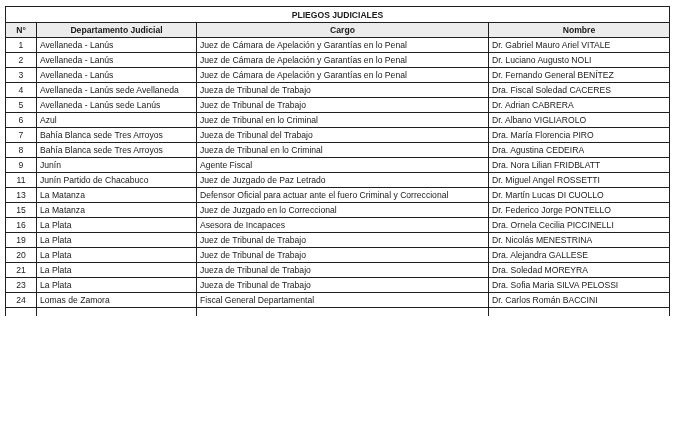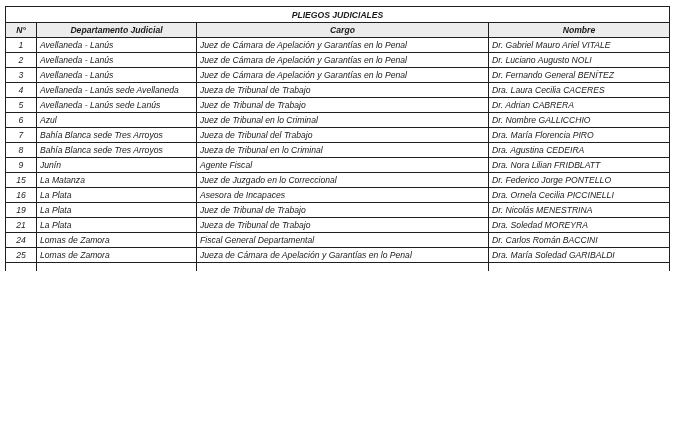--- a/index.html
+++ b/index.html
@@ -1,19 +1,19 @@
 <!DOCTYPE html>
 <html><head>
 <meta charset="utf-8">
 <style>
   html, body { margin: 0; padding: 0; background: #ffffff; }
   body { width: 676px; height: 425px; overflow: hidden; position: relative;
          font-family: "Liberation Sans", sans-serif; color: #1a1a1a; }
   table.pliegos { position: absolute; left: 5px; top: 6px; border-collapse: collapse;
-         table-layout: fixed; width: 664px; font-size: 8.6px; font-style: italic; }
+         table-layout: fixed; width: 664px; font-size: 8.6px; }
   table.pliegos td, table.pliegos th { border: 1px solid #1f1f1f; height: 14px; padding: 0 3px;
          white-space: nowrap; overflow: hidden; line-height: 14px; }
   table.pliegos th { font-weight: bold; }
   tr.title-row th { background: #ffffff; text-align: center; height: 15px; }
   tr.header-row th { background: #ececec; text-align: center; }
   td.num { text-align: center; }
   col.c-num { width: 31px; }
   col.c-dept { width: 160px; }
   col.c-cargo { width: 292px; }
   col.c-nombre { width: 181px; }
@@ -56,87 +56,105 @@
       <tr>
         <td class="num">3</td>
         <td>Avellaneda - Lanús</td>
         <td>Juez de Cámara de Apelación y Garantías en lo Penal</td>
         <td>Dr. Fernando General BENÍTEZ</td>
       </tr>
       <tr>
         <td class="num">4</td>
         <td>Avellaneda - Lanús sede Avellaneda</td>
         <td>Jueza de Tribunal de Trabajo</td>
-        <td>Dra. Laura Cecilia CACERES</td>
+        <td>Dra. Fiscal Soledad CACERES</td>
       </tr>
       <tr>
         <td class="num">5</td>
         <td>Avellaneda - Lanús sede Lanús</td>
         <td>Juez de Tribunal de Trabajo</td>
         <td>Dr. Adrian CABRERA</td>
       </tr>
       <tr>
         <td class="num">6</td>
         <td>Azul</td>
         <td>Juez de Tribunal en lo Criminal</td>
-        <td>Dr. Nombre GALLICCHIO</td>
+        <td>Dr. Albano VIGLIAROLO</td>
       </tr>
       <tr>
         <td class="num">7</td>
         <td>Bahía Blanca sede Tres Arroyos</td>
         <td>Jueza de Tribunal del Trabajo</td>
         <td>Dra. María Florencia PIRO</td>
       </tr>
       <tr>
         <td class="num">8</td>
         <td>Bahía Blanca sede Tres Arroyos</td>
         <td>Jueza de Tribunal en lo Criminal</td>
         <td>Dra. Agustina CEDEIRA</td>
       </tr>
       <tr>
         <td class="num">9</td>
         <td>Junín</td>
         <td>Agente Fiscal</td>
         <td>Dra. Nora Lilian FRIDBLATT</td>
       </tr>
       <tr>
+        <td class="num">11</td>
+        <td>Junín Partido de Chacabuco</td>
+        <td>Juez de Juzgado de Paz Letrado</td>
+        <td>Dr. Miguel Angel ROSSETTI</td>
+      </tr>
+      <tr>
+        <td class="num">13</td>
+        <td>La Matanza</td>
+        <td>Defensor Oficial para actuar ante el fuero Criminal y Correccional</td>
+        <td>Dr. Martín Lucas DI CUOLLO</td>
+      </tr>
+      <tr>
         <td class="num">15</td>
         <td>La Matanza</td>
         <td>Juez de Juzgado en lo Correccional</td>
         <td>Dr. Federico Jorge PONTELLO</td>
       </tr>
       <tr>
         <td class="num">16</td>
         <td>La Plata</td>
         <td>Asesora de Incapaces</td>
         <td>Dra. Ornela Cecilia PICCINELLI</td>
       </tr>
       <tr>
         <td class="num">19</td>
         <td>La Plata</td>
         <td>Juez de Tribunal de Trabajo</td>
         <td>Dr. Nicolás MENESTRINA</td>
       </tr>
       <tr>
+        <td class="num">20</td>
+        <td>La Plata</td>
+        <td>Juez de Tribunal de Trabajo</td>
+        <td>Dra. Alejandra GALLESE</td>
+      </tr>
+      <tr>
         <td class="num">21</td>
         <td>La Plata</td>
         <td>Jueza de Tribunal de Trabajo</td>
         <td>Dra. Soledad MOREYRA</td>
       </tr>
       <tr>
+        <td class="num">23</td>
+        <td>La Plata</td>
+        <td>Jueza de Tribunal de Trabajo</td>
+        <td>Dra. Sofia Maria SILVA PELOSSI</td>
+      </tr>
+      <tr>
         <td class="num">24</td>
         <td>Lomas de Zamora</td>
         <td>Fiscal General Departamental</td>
         <td>Dr. Carlos Román BACCINI</td>
-      </tr>
-      <tr>
-        <td class="num">25</td>
-        <td>Lomas de Zamora</td>
-        <td>Jueza de Cámara de Apelación y Garantías en lo Penal</td>
-        <td> Dra. María Soledad GARIBALDI</td>
       </tr>
       <tr class="cut">
         <td></td>
         <td></td>
         <td></td>
         <td></td>
       </tr>
     </tbody>
 </table>
 

